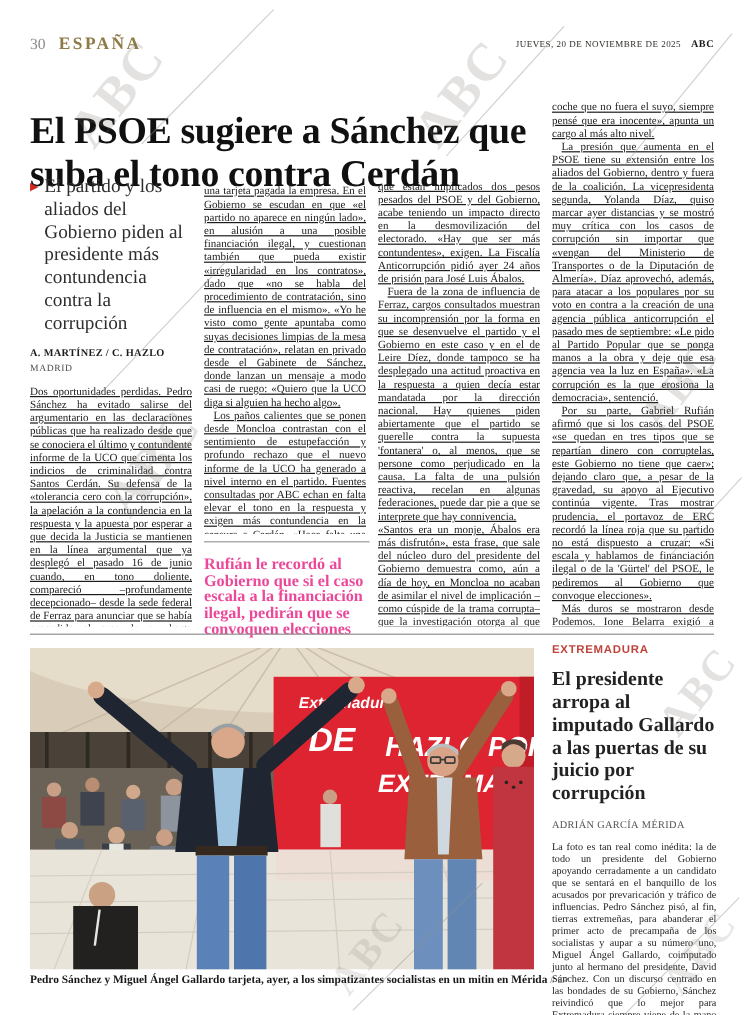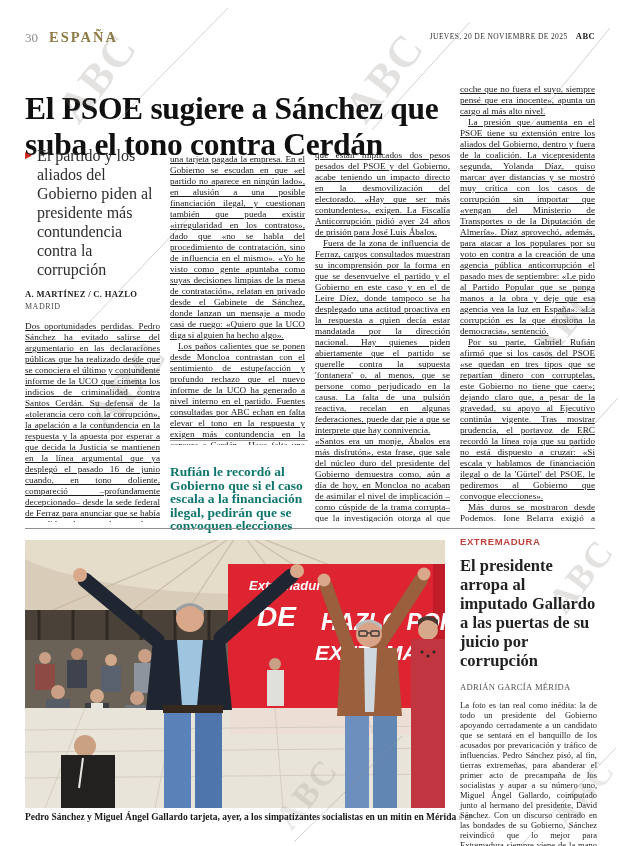--- a/index.html
+++ b/index.html
@@ -23,22 +23,22 @@
   .c2{left:170px;top:154px;height:291px;}
   .c3{left:315px;top:150px;height:372px;}
   .c4{left:460px;top:84px;height:438px;}
   .standfirst{display:flex;gap:5px;font-size:16px;line-height:19px;text-align:left;
               color:#2e2e2e;margin-bottom:10px;hyphens:none;}
   .arrow{color:var(--accent_red,#d0281e);font-size:9px;line-height:19px;flex:0 0 auto;}
   .byline{font-family:"Liberation Serif",serif;font-size:8.6px;font-weight:bold;
           letter-spacing:.3px;text-align:left;margin-bottom:1px;}
   .byloc{font-size:8px;color:#4a4a4a;text-align:left;letter-spacing:.5px;margin-bottom:9px;}
   .inline-subhead{font-size:11.5px;font-weight:bold;text-align:left;margin:4px 0 2px 0;}
-  .pullquote{position:absolute;left:170px;top:440px;width:138px;border-top:1px solid #9a9a9a;
-             padding-top:24px;font-size:13.5px;line-height:13.6px;font-weight:bold;color:#0f766e;}
+  .pullquote{position:absolute;left:170px;top:451px;width:138px;border-top:1px solid #9a9a9a;
+             padding-top:11px;font-size:13.5px;line-height:13.6px;font-weight:bold;color:#ec4899;}
   
   .bigrule{position:absolute;left:25px;top:528px;width:570px;height:1px;background:#8f8f8f;}
   
   .photo{position:absolute;left:25px;top:540px;width:420px;height:268px;}
   .caption{position:absolute;left:25px;top:812px;width:570px;font-size:9.5px;font-weight:bold;color:#181818;}
   .credit{font-weight:normal;font-size:7px;color:#808080;font-family:"Liberation Sans",sans-serif;}
   
   .sec{position:absolute;left:460px;top:536px;width:137px;}
   .kicker{font-family:"Liberation Sans",sans-serif;font-size:9.5px;font-weight:bold;
           letter-spacing:.6px;color:var(--kicker_red,#c0443c);margin-bottom:9px;}

